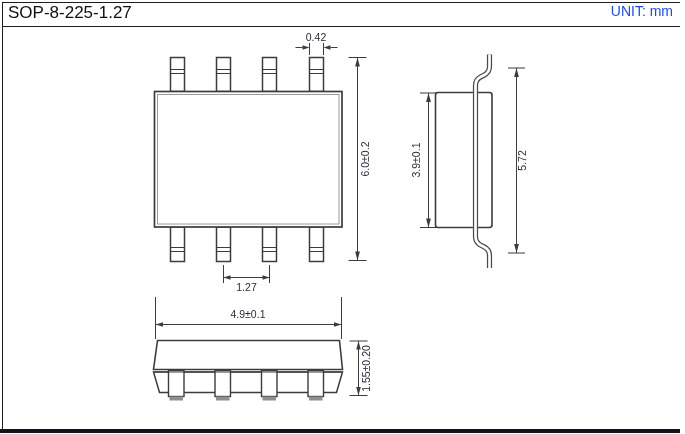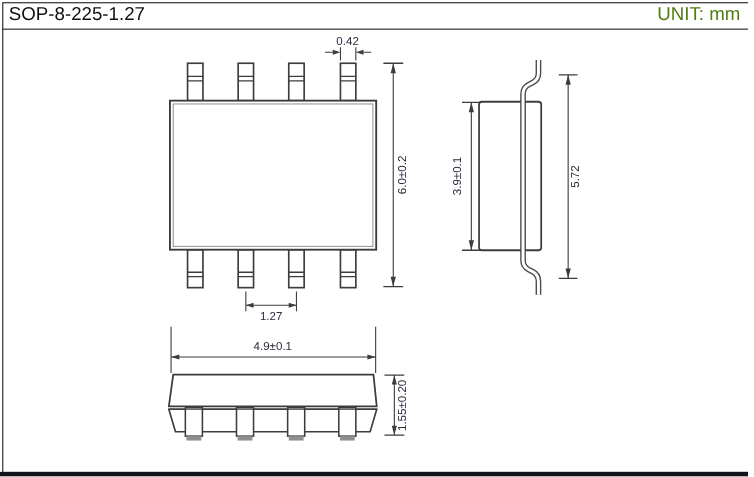--- a/index.html
+++ b/index.html
@@ -32,22 +32,22 @@
   .page-title {
     position: absolute;
     left: 8px; top: 3px;
     font-size: 17px;
     color: #101014;
     letter-spacing: 0px;
   }
   .unit-label {
     position: absolute;
     right: 7px; top: 3px;
-    font-size: 17px;
-    color: #4d7c0f;
+    font-size: 14px;
+    color: #1d4ed8;
   }
   svg.drawing {
     position: absolute;
     left: 0; top: 0;
   }
   svg.drawing text {
     font-family: "Liberation Sans", sans-serif;
     font-size: 10.5px;
     fill: #2a2a3e;
   }

